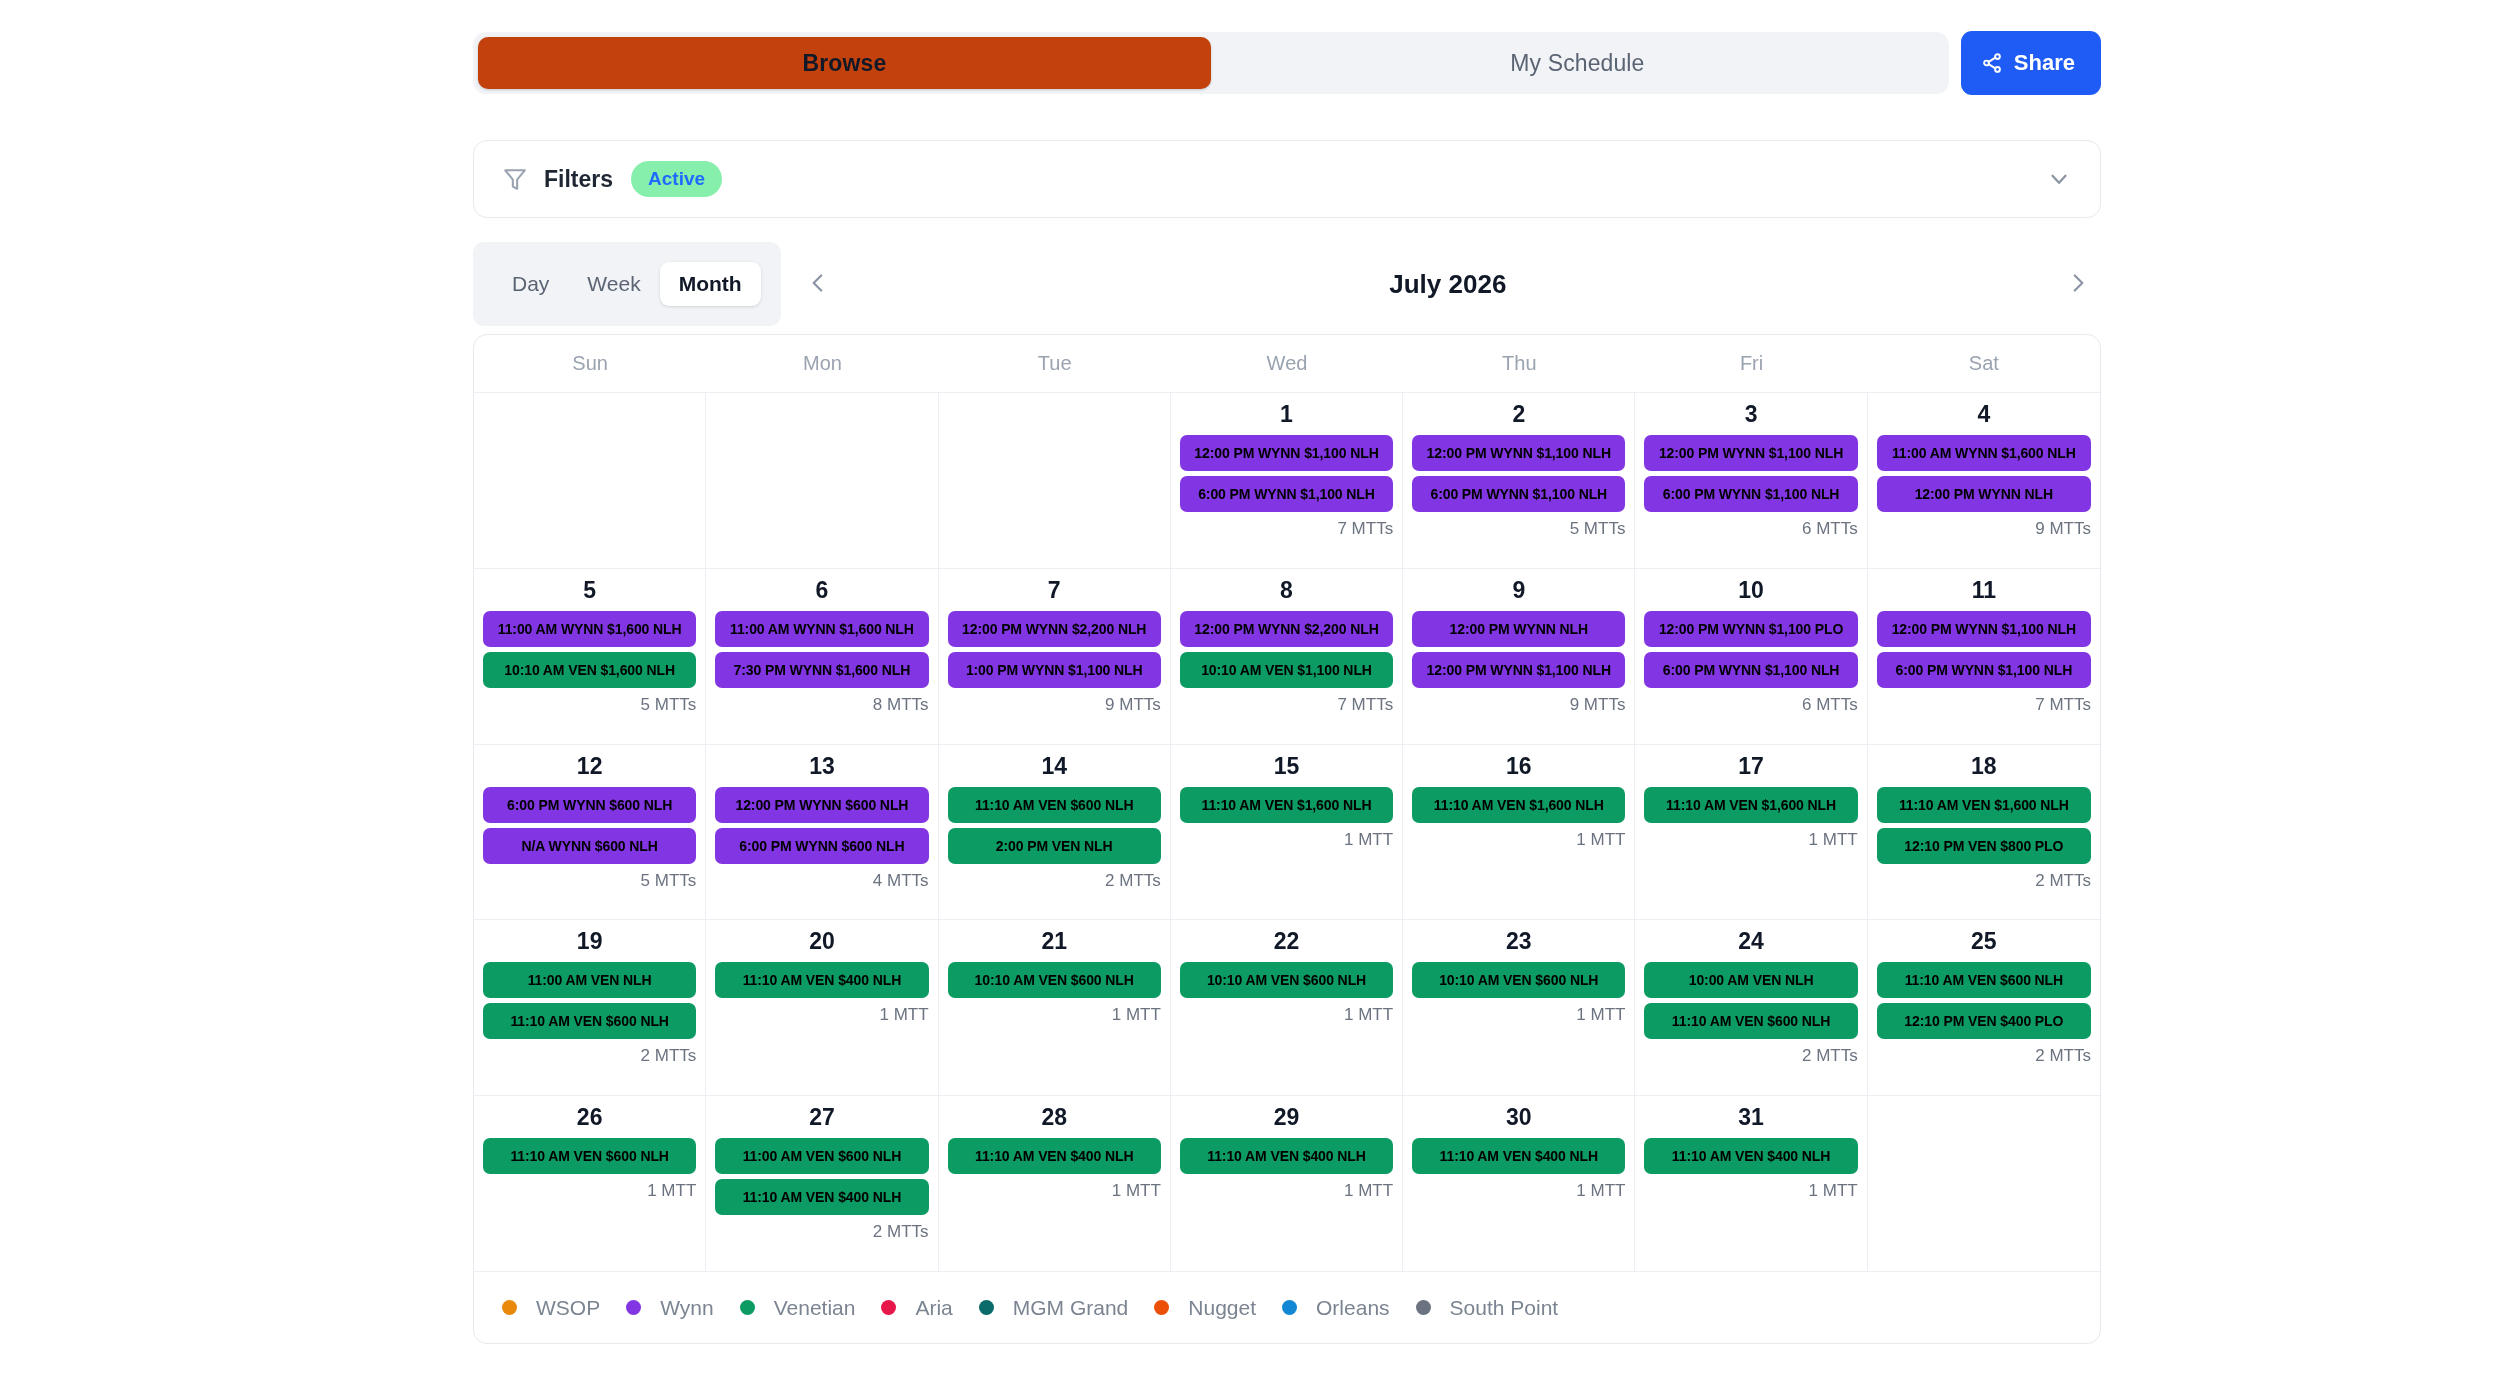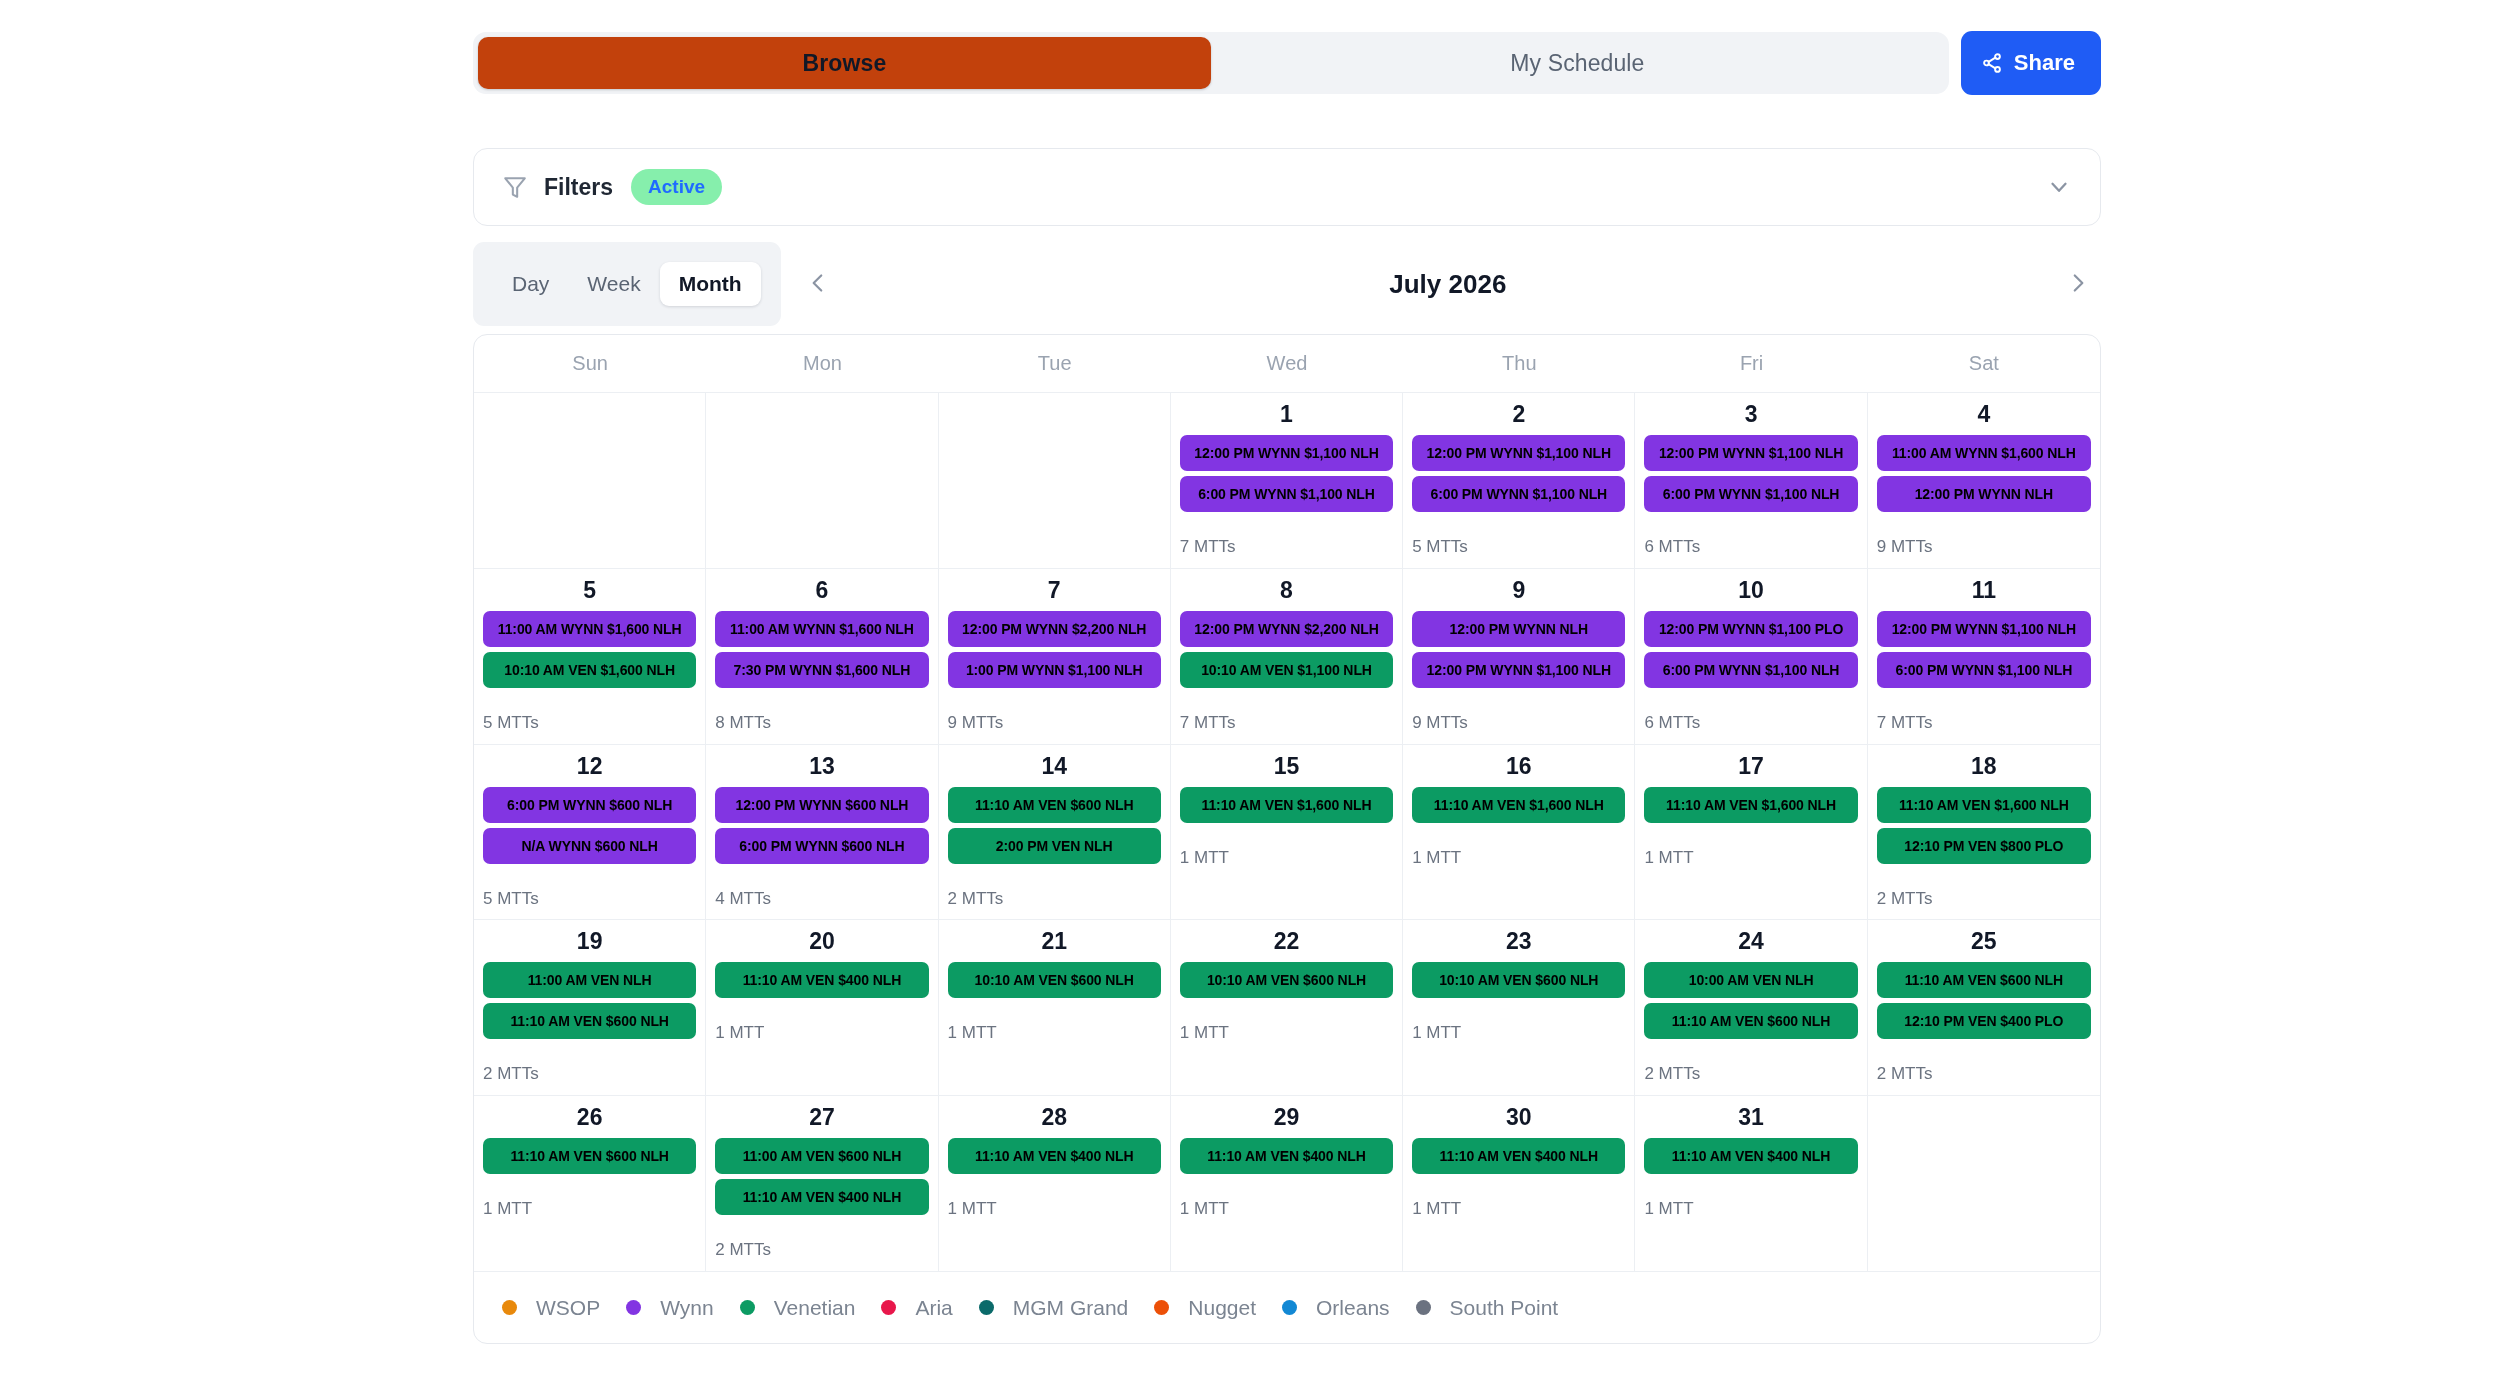--- a/index.html
+++ b/index.html
@@ -39,21 +39,21 @@
     height: 64px; padding: 0 26px 0 20px;
     background: #1f5cf5; color: #ffffff;
     border-radius: 11px; border: none;
     display: flex; align-items: center; gap: 11px;
     font-size: 22px; font-weight: bold; cursor: pointer;
   }
   .share-btn svg { display: block; }
 
   
   .filters {
-    position: absolute; left: 473px; top: 148px;
+    position: absolute; left: 473px; top: 140px;
     width: 1628px; height: 78px;
     background: #ffffff;
     border: 1px solid #e6e9ee;
     border-radius: 14px;
     display: flex; align-items: center;
     padding: 0 28px;
     cursor: pointer;
   }
   .filters .funnel { margin-right: 16px; display: flex; }
   .filters .flabel { font-size: 23px; font-weight: bold; color: #1f2733; }
@@ -137,22 +137,22 @@
   .ev {
     height: 36px; border-radius: 7px;
     display: flex; align-items: center; justify-content: center;
     color: #000000; font-size: 14px; font-weight: bold;
     margin-bottom: 5px; white-space: nowrap; overflow: hidden;
     cursor: pointer; letter-spacing: -.1px;
   }
   .ev.wynn { background: #8235e2; }
   .ev.ven  { background: #0c9b63; }
   .mtt {
-    text-align: left; font-size: 17px; color: #6b7380;
-    margin-top: 20px;
+    text-align: right; font-size: 17px; color: #6b7380;
+    margin-top: 2px;
   }
 
   
   .legend {
     height: 72px; display: flex; align-items: center;
     padding: 0 28px; gap: 26px;
     border-top: 1px solid #eceff3;
     flex: 0 0 72px;
   }
   .leg-item { display: flex; align-items: center; gap: 19px; }

